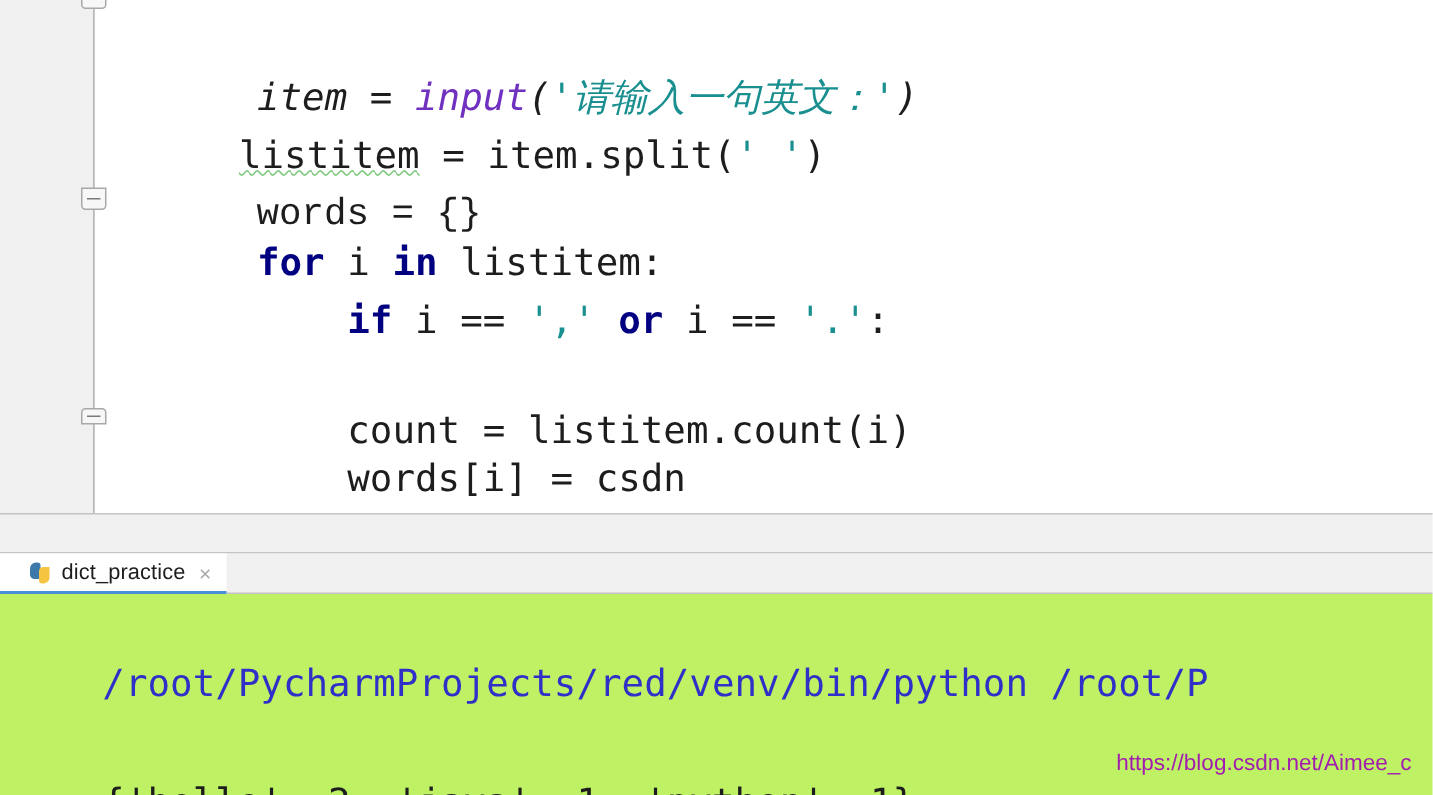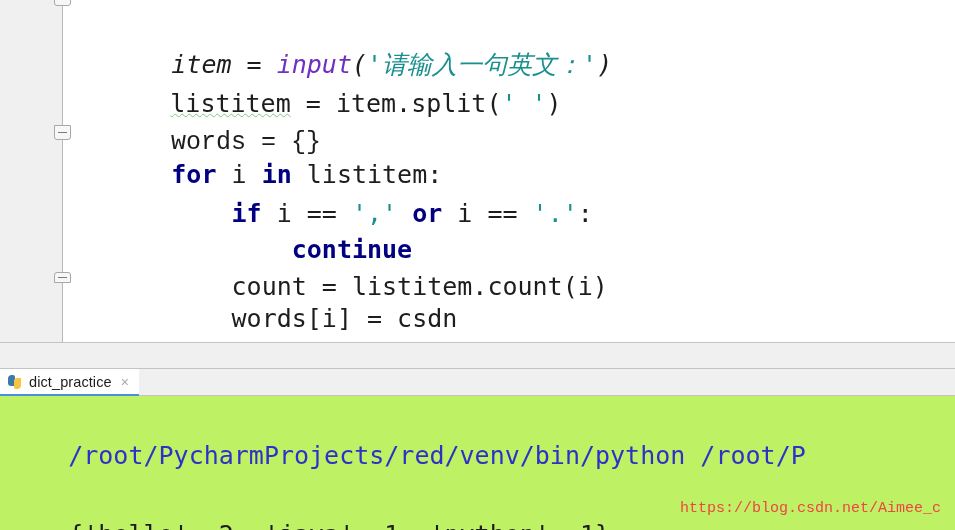--- a/index.html
+++ b/index.html
@@ -123,21 +123,21 @@
     background: #f0f0f0;
     border-bottom: 1px solid #c4c4c4;
     box-sizing: border-box;
   }
   .tab {
     position: absolute;
     left: 0; top: 0;
     height: 27px;
     display: flex;
     align-items: center;
-    padding: 0 10px 0 8px;
+    padding: 0 10px 0 20px;
     box-sizing: border-box;
     background: #ffffff;
     border-bottom: 2px solid #4a90d9;
     font-family: "Liberation Sans", sans-serif;
   }
   .tab-icon {
     width: 14px; height: 14px;
     margin-right: 7px;
     position: relative;
     flex: 0 0 auto;
@@ -188,61 +188,58 @@
   }
   .c-cmd   { color: #3030c8; }
   .c-out   { color: #1d1d1d; }
   .c-in    { color: #1a7a1a; font-style: italic; }
   .c-prompt{ color: #1d1d1d; font-family: "DejaVu Sans", "Liberation Sans", sans-serif; }
 
   .watermark {
     position: absolute;
     right: 14px;
     top: 500px;
-    font-family: Liberation Mono, monospace;
+    font-family: Liberation Sans, sans-serif;
     font-size: 15px;
-    color: #ef4444;
+    color: #a21caf;
     white-space: nowrap;
   }
 </style>
 </head>
 <body>
 
 <div class="editor">
   <div class="gutter"></div>
   <div class="fold-rail"></div>
 
   <div class="fold-marker open top-partial"></div>
   <div class="fold-marker open" style="top:125px;"></div>
   <div class="fold-marker end" style="top:272px;"></div>
 
   <div class="code-area">
     <div class="code-line" style="top:6px;  left:18px;font-style:italic;">
       <span class="pl">item </span><span class="pl">= </span><span class="bi">input</span><span class="pl">(</span><span class="st">'请输入一句英文：'</span><span class="pl">)</span>
     </div>
 
-    <div class="code-line" style="top:45px; left:17px;">
+    <div class="code-line" style="top:45px; left:6px;">
       <span class="pl warn">listitem</span><span class="pl"> = item.split(</span><span class="st">' '</span><span class="pl">)</span>
     </div>
 
     <div class="code-line" style="top:84px; left:18px;font-family:Liberation Mono, monospace;">
       <span class="pl">words = {}</span>
     </div>
 
     <div class="code-line" style="top:155px; left:18px;">
       <span class="pl">    </span><span class="k">if</span><span class="pl"> i == </span><span class="st">','</span><span class="pl"> </span><span class="k">or</span><span class="pl"> i == </span><span class="st">'.'</span><span class="pl">:</span>
     </div>
 
     <div class="code-line" style="top:116px; left:18px;">
       <span class="k">for</span><span class="pl"> i </span><span class="k">in</span><span class="pl"> listitem:</span>
     </div>
 
-    <div class="code-line" style="top:191px; left:18px;">
-      <span class="pl">        </span><span class="k">continue</span>
-    </div>
 
     <div class="code-line" style="top:228px; left:18px;text-align:right;">
       <span class="pl">    </span><span class="pl">count = listitem.count(i)</span>
     </div>
 
     <div class="code-line" style="top:260px; left:18px;">
       <span class="pl">    </span><span class="pl">words[i] = csdn</span>
     </div>
 
     <div class="code-line" style="top:297px; left:18px;">

